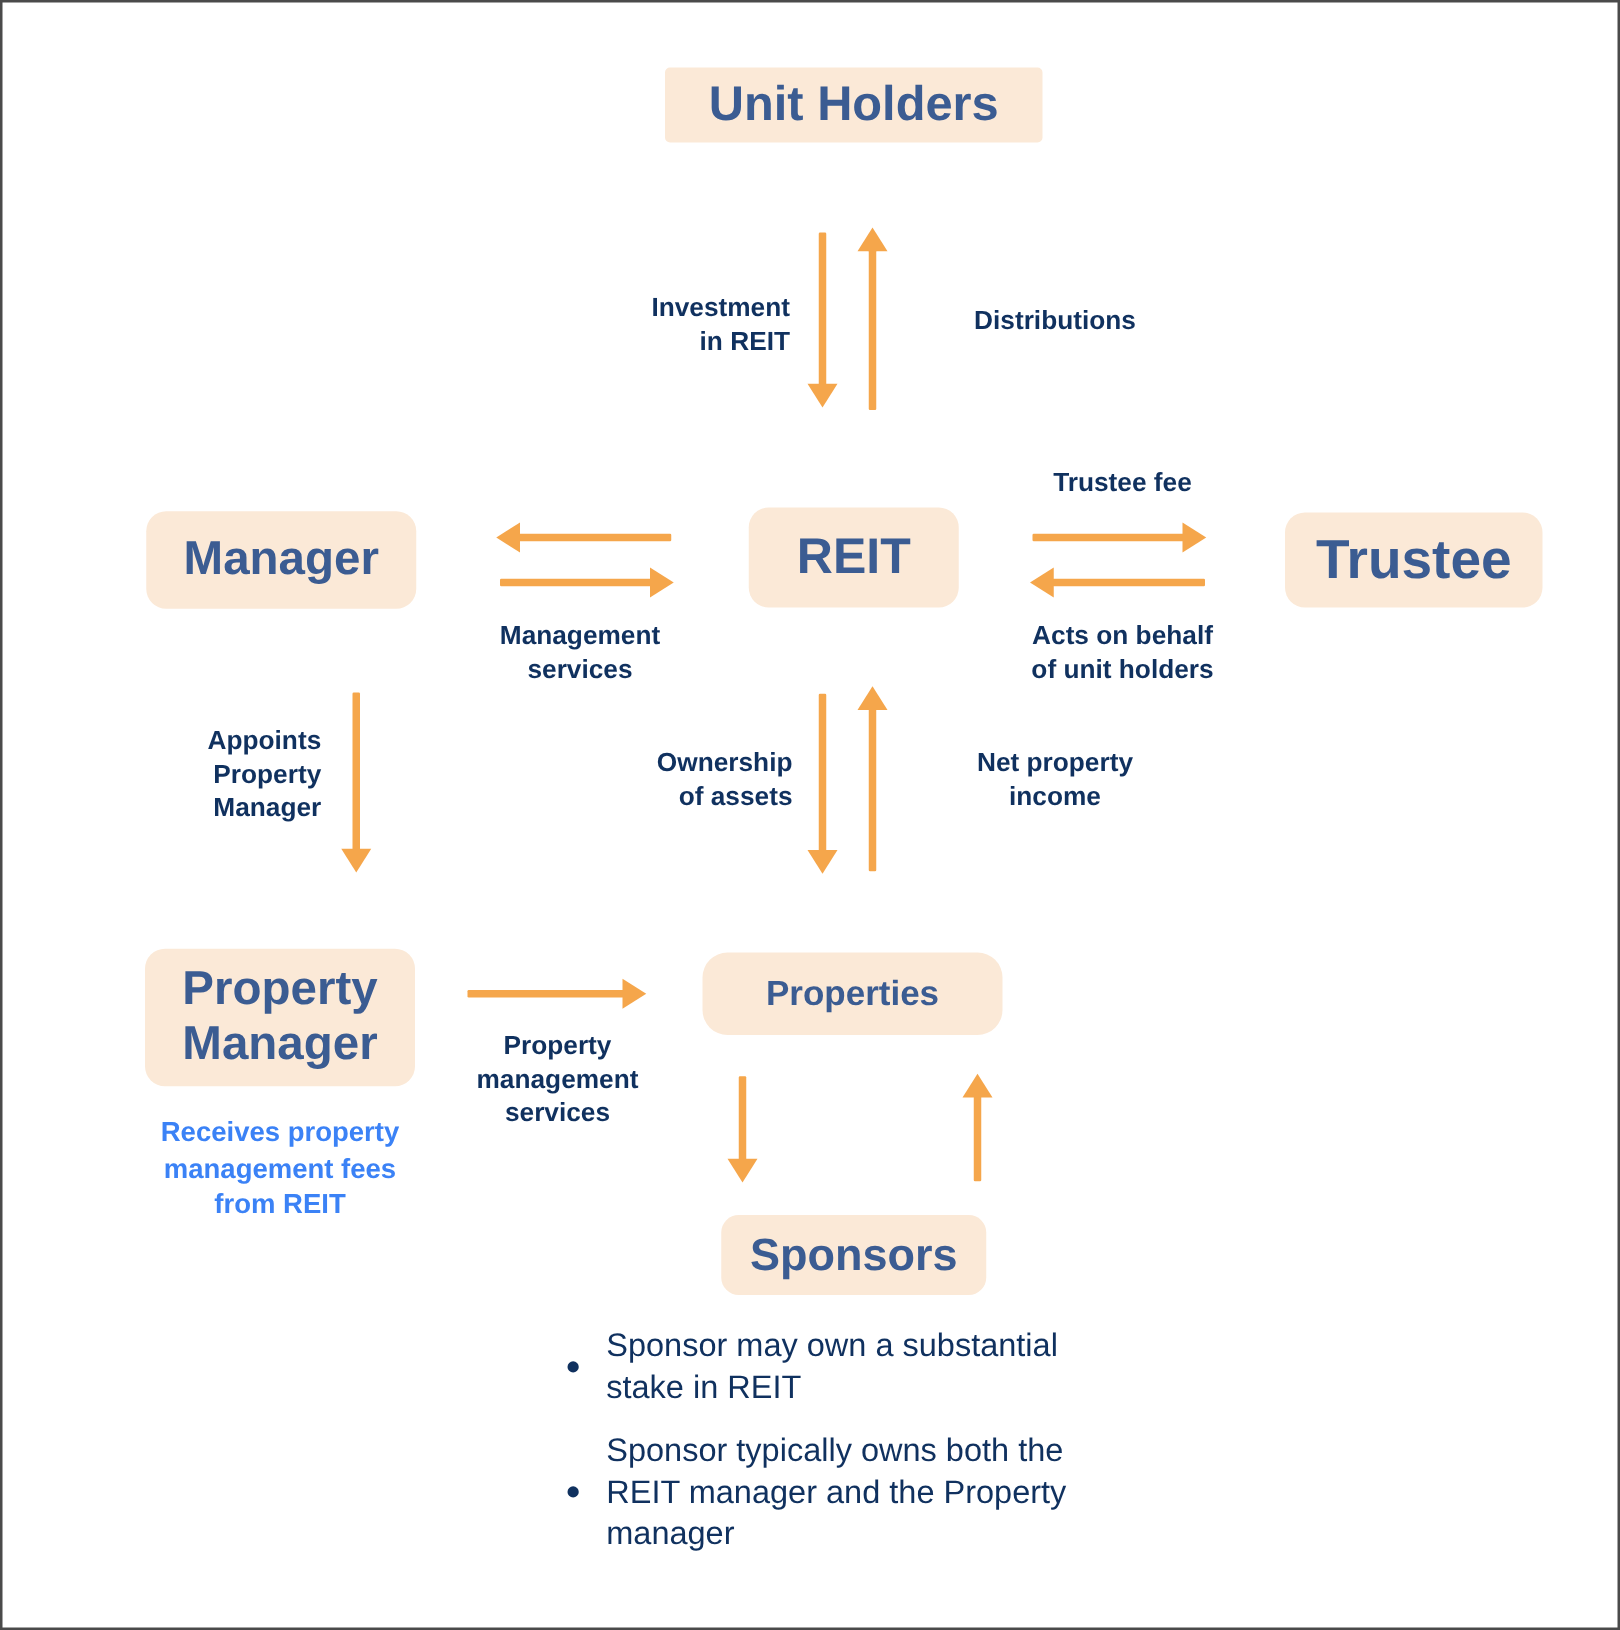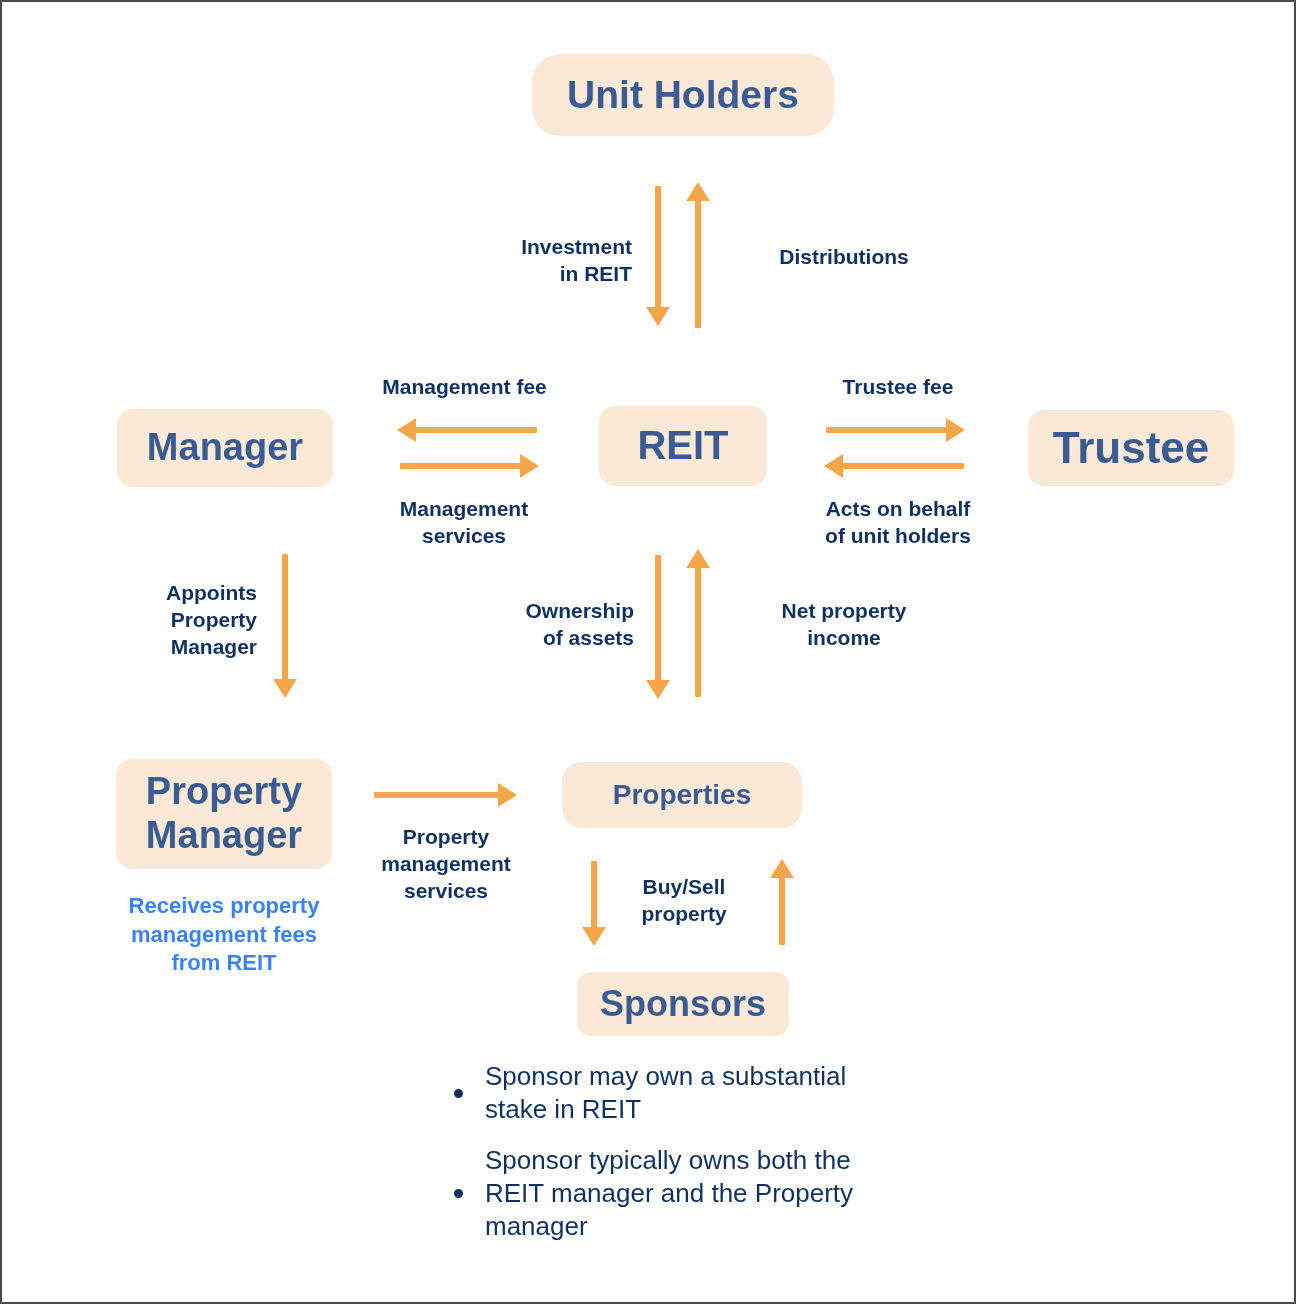--- a/index.html
+++ b/index.html
@@ -117,21 +117,21 @@
     font-weight: bold;
     line-height: 1.3;
     text-align: center;
   }
 </style>
 </head>
 <body>
 
 <div id="canvas">
 
-  <div class="node" style="left:530px; top:52px; width:302px; height:82px; font-size:39px; border-radius:28px;">
+  <div class="node" style="left:530px; top:52px; width:302px; height:60px; font-size:39px; border-radius:4px;">
     <span>Unit Holders</span>
   </div>
 
   <div class="arrow-v" style="left:653px; top:184px; height:122px;"></div>
   <div class="head head-down" style="left:644px; top:305px;"></div>
   <div class="lbl right" style="left:420px; top:232px; width:210px; white-space:pre-line;">Investment
 in REIT</div>
 
   <div class="arrow-v" style="left:693px; top:198px; height:128px;"></div>
   <div class="head head-up" style="left:684px; top:180px;"></div>
@@ -142,21 +142,20 @@
   </div>
 
   <div class="node" style="left:597px; top:404px; width:168px; height:80px; font-size:40px; border-radius:16px;">
     <span>REIT</span>
   </div>
 
   <div class="node" style="left:1026px; top:408px; width:206px; height:76px; font-size:44px; border-radius:16px;">
     <span>Trustee</span>
   </div>
 
-  <div class="lbl" style="left:330px; top:372px; width:265px;">Management fee</div>
   <div class="arrow-h" style="left:413px; top:425px; width:122px;"></div>
   <div class="head head-left" style="left:395px; top:416px;"></div>
 
   <div class="arrow-h" style="left:398px; top:461px; width:122px;"></div>
   <div class="head head-right" style="left:518px; top:452px;"></div>
   <div class="lbl" style="left:332px; top:494px; width:260px; white-space:pre-line;">Management
 services</div>
 
   <div class="lbl" style="left:770px; top:372px; width:252px;">Trustee fee</div>
   <div class="arrow-h" style="left:824px; top:425px; width:122px;"></div>
@@ -201,22 +200,20 @@
   <div class="node" style="left:560px; top:760px; width:240px; height:66px; font-size:28px; border-radius:20px;">
     <span>Properties</span>
   </div>
 
   <div class="arrow-v" style="left:589px; top:859px; height:68px;"></div>
   <div class="head head-down" style="left:580px; top:925px;"></div>
 
   <div class="arrow-v" style="left:777px; top:875px; height:68px;"></div>
   <div class="head head-up" style="left:768px; top:857px;"></div>
 
-  <div class="lbl" style="left:612px; top:872px; width:140px; white-space:pre-line;">Buy/Sell
-property</div>
 
   <div class="node" style="left:575px; top:970px; width:212px; height:64px; font-size:36px; border-radius:14px;">
     <span>Sponsors</span>
   </div>
 
   <div id="bullets">
     <div class="bullet-row">
       <div class="bullet-dot"></div>
       <div class="bullet-text">Sponsor may own a substantial stake in REIT</div>
     </div>

